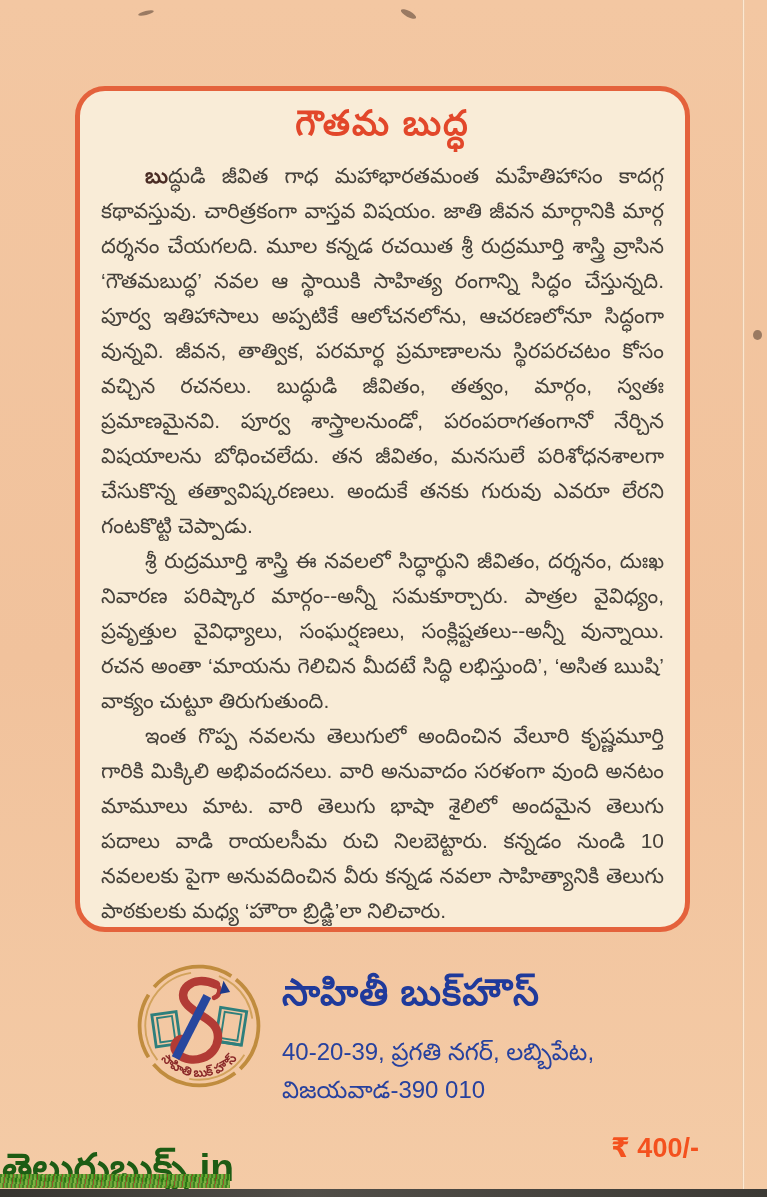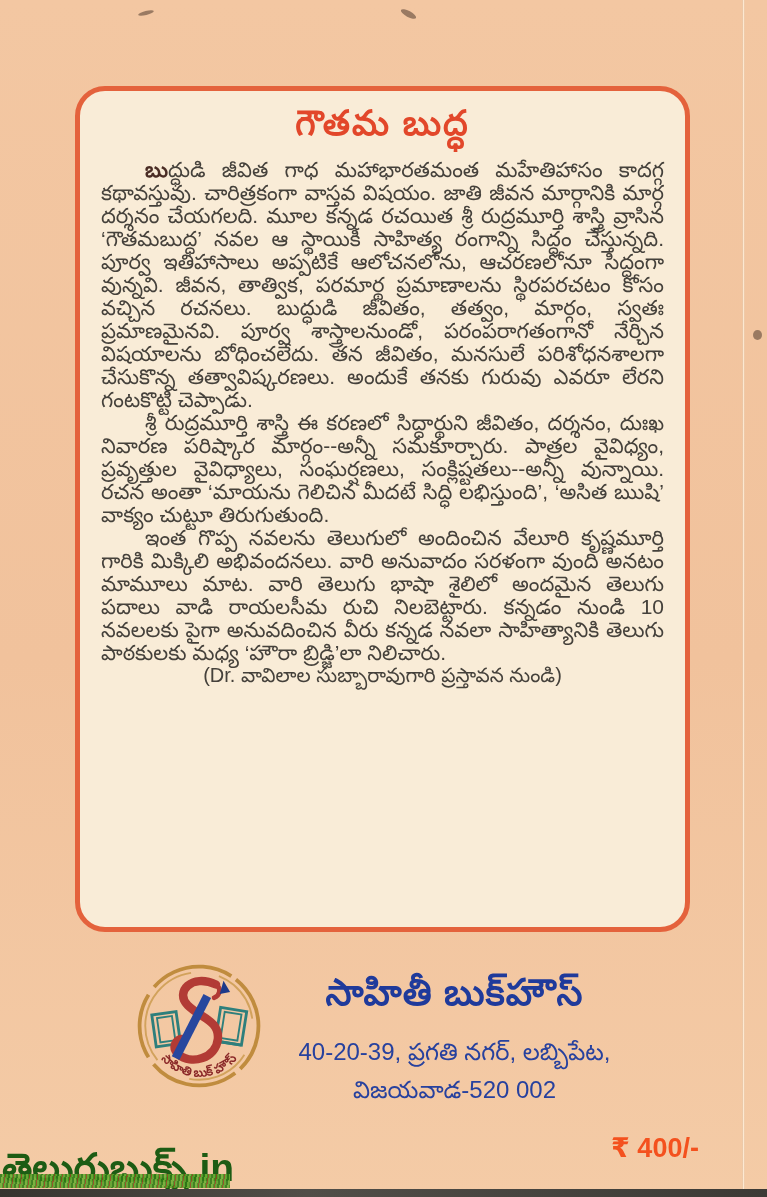--- a/index.html
+++ b/index.html
@@ -20,28 +20,28 @@
   
   .panel{
     position:absolute;left:75px;top:86px;width:615px;height:846px;
     background:#f9ecd7;border:5px solid #e4623c;border-radius:30px;
     box-sizing:border-box;overflow:hidden;
   }
   .panel-title{
     margin:12px 0 6px 0;text-align:center;
     font-size:35px;font-weight:bold;color:#e2472a;letter-spacing:2px;
   }
-  .body-copy{padding:0 21px;color:#45413b;font-size:21px;line-height:23px;text-align:justify;}
+  .body-copy{padding:0 21px;color:#45413b;font-size:21px;line-height:35px;text-align:justify;}
   .body-copy p{margin:0;text-indent:44px;}
   .lead-syllable{font-weight:bold;color:#4a2c24;}
   .signature{margin-top:1px;text-align:center;text-indent:0 !important;font-size:20px;color:#45413b;}
 
   
   .logo{position:absolute;left:133px;top:960px;width:132px;height:132px;}
-  .pub-text{position:absolute;left:282px;top:972px;width:345px;text-align:center;}
+  .pub-text{position:absolute;left:282px;top:972px;width:345px;}
   .pub-name{font-size:37px;font-weight:bold;color:#1f3a9b;letter-spacing:1px;}
   .pub-addr{font-size:24px;color:#27419e;margin-top:15px;}
   .pub-addr.line2{margin-top:4px;}
 
   
   .price{position:absolute;left:600px;top:1120px;width:110px;text-align:center;
     font-size:27px;font-weight:bold;color:#f4511e;margin-top:12px;}
 
   
   .watermark{position:absolute;left:2px;top:1146px;
@@ -60,21 +60,21 @@
 
   <div class="crease"></div>
   <div class="speck s1"></div>
   <div class="speck s2"></div>
   <div class="speck s3"></div>
 
   <div class="panel">
     <div class="panel-title">గౌతమ బుద్ధ</div>
     <div class="body-copy">
       <p><span class="lead-syllable">బు</span><span>ద్ధుడి జీవిత గాధ మహాభారతమంత మహేతిహాసం కాదగ్గ కథావస్తువు. చారిత్రకంగా వాస్తవ విషయం. జాతి జీవన మార్గానికి మార్గ దర్శనం చేయగలది. మూల కన్నడ రచయిత శ్రీ రుద్రమూర్తి శాస్త్రి వ్రాసిన ‘గౌతమబుద్ధ’ నవల ఆ స్థాయికి సాహిత్య రంగాన్ని సిద్ధం చేస్తున్నది. పూర్వ ఇతిహాసాలు అప్పటికే ఆలోచనలోను, ఆచరణలోనూ సిద్ధంగా వున్నవి. జీవన, తాత్విక, పరమార్థ ప్రమాణాలను స్థిరపరచటం కోసం వచ్చిన రచనలు. బుద్ధుడి జీవితం, తత్వం, మార్గం, స్వతః ప్రమాణమైనవి. పూర్వ శాస్త్రాలనుండో, పరంపరాగతంగానో నేర్చిన విషయాలను బోధించలేదు. తన జీవితం, మనసులే పరిశోధనశాలగా చేసుకొన్న తత్వావిష్కరణలు. అందుకే తనకు గురువు ఎవరూ లేరని గంటకొట్టి చెప్పాడు.</span></p>
-      <p>శ్రీ రుద్రమూర్తి శాస్త్రి ఈ కరణలో సిద్ధార్థుని జీవితం, దర్శనం, దుఃఖ నివారణ పరిష్కార మార్గం--అన్నీ సమకూర్చారు. పాత్రల వైవిధ్యం, ప్రవృత్తుల వైవిధ్యాలు, సంఘర్షణలు, సంక్లిష్టతలు--అన్నీ వున్నాయి. రచన అంతా ‘మాయను గెలిచిన మీదటే సిద్ధి లభిస్తుంది’, ‘అసిత ఋషి’ వాక్యం చుట్టూ తిరుగుతుంది.</p>
+      <p>శ్రీ రుద్రమూర్తి శాస్త్రి ఈ నవలలో సిద్ధార్థుని జీవితం, దర్శనం, దుఃఖ నివారణ పరిష్కార మార్గం--అన్నీ సమకూర్చారు. పాత్రల వైవిధ్యం, ప్రవృత్తుల వైవిధ్యాలు, సంఘర్షణలు, సంక్లిష్టతలు--అన్నీ వున్నాయి. రచన అంతా ‘మాయను గెలిచిన మీదటే సిద్ధి లభిస్తుంది’, ‘అసిత ఋషి’ వాక్యం చుట్టూ తిరుగుతుంది.</p>
       <p>ఇంత గొప్ప నవలను తెలుగులో అందించిన వేలూరి కృష్ణమూర్తి గారికి మిక్కిలి అభివందనలు. వారి అనువాదం సరళంగా వుంది అనటం మామూలు మాట. వారి తెలుగు భాషా శైలిలో అందమైన తెలుగు పదాలు వాడి రాయలసీమ రుచి నిలబెట్టారు. కన్నడం నుండి 10 నవలలకు పైగా అనువదించిన వీరు కన్నడ నవలా సాహిత్యానికి తెలుగు పాఠకులకు మధ్య ‘హౌరా బ్రిడ్జి’లా నిలిచారు.</p>
       <p class="signature">(Dr. వావిలాల సుబ్బారావుగారి ప్రస్తావన నుండి)</p>
     </div>
   </div>
 
   <svg class="logo" viewBox="0 0 140 140" aria-hidden="true">
 
     <circle cx="70" cy="70" r="63" fill="none" stroke="#c08c3e" stroke-width="4" stroke-dasharray="78 7 96 9 70 10 90 6" transform="rotate(-25 70 70)"></circle>
     <circle cx="70" cy="70" r="57" fill="none" stroke="#c9984a" stroke-width="2" stroke-dasharray="60 40 120 30" transform="rotate(40 70 70)" opacity="0.8"></circle>
 
@@ -101,21 +101,21 @@
         <path id="arcText" d="M20,86 A52 52 0 0 0 120,86"></path>
       </defs>
     <text font-size="13" font-weight="bold" fill="#8a2828">
       <textPath href="#arcText" startOffset="50%" text-anchor="middle">సాహితి బుక్ హౌస్</textPath>
     </text>
   </svg>
 
   <div class="pub-text">
     <div class="pub-name">సాహితీ బుక్‌హౌస్</div>
     <div class="pub-addr">40-20-39, ప్రగతి నగర్, లబ్బిపేట,</div>
-    <div class="pub-addr line2">విజయవాడ-520 002</div>
+    <div class="pub-addr line2">విజయవాడ-390 010</div>
   </div>
 
   <div class="price">₹ 400/-</div>
 
   <div class="watermark">తెలుగుబుక్స్.in</div>
   <div class="grass"></div>
 
   <div class="bottom-strip"></div>
 </div>
 

